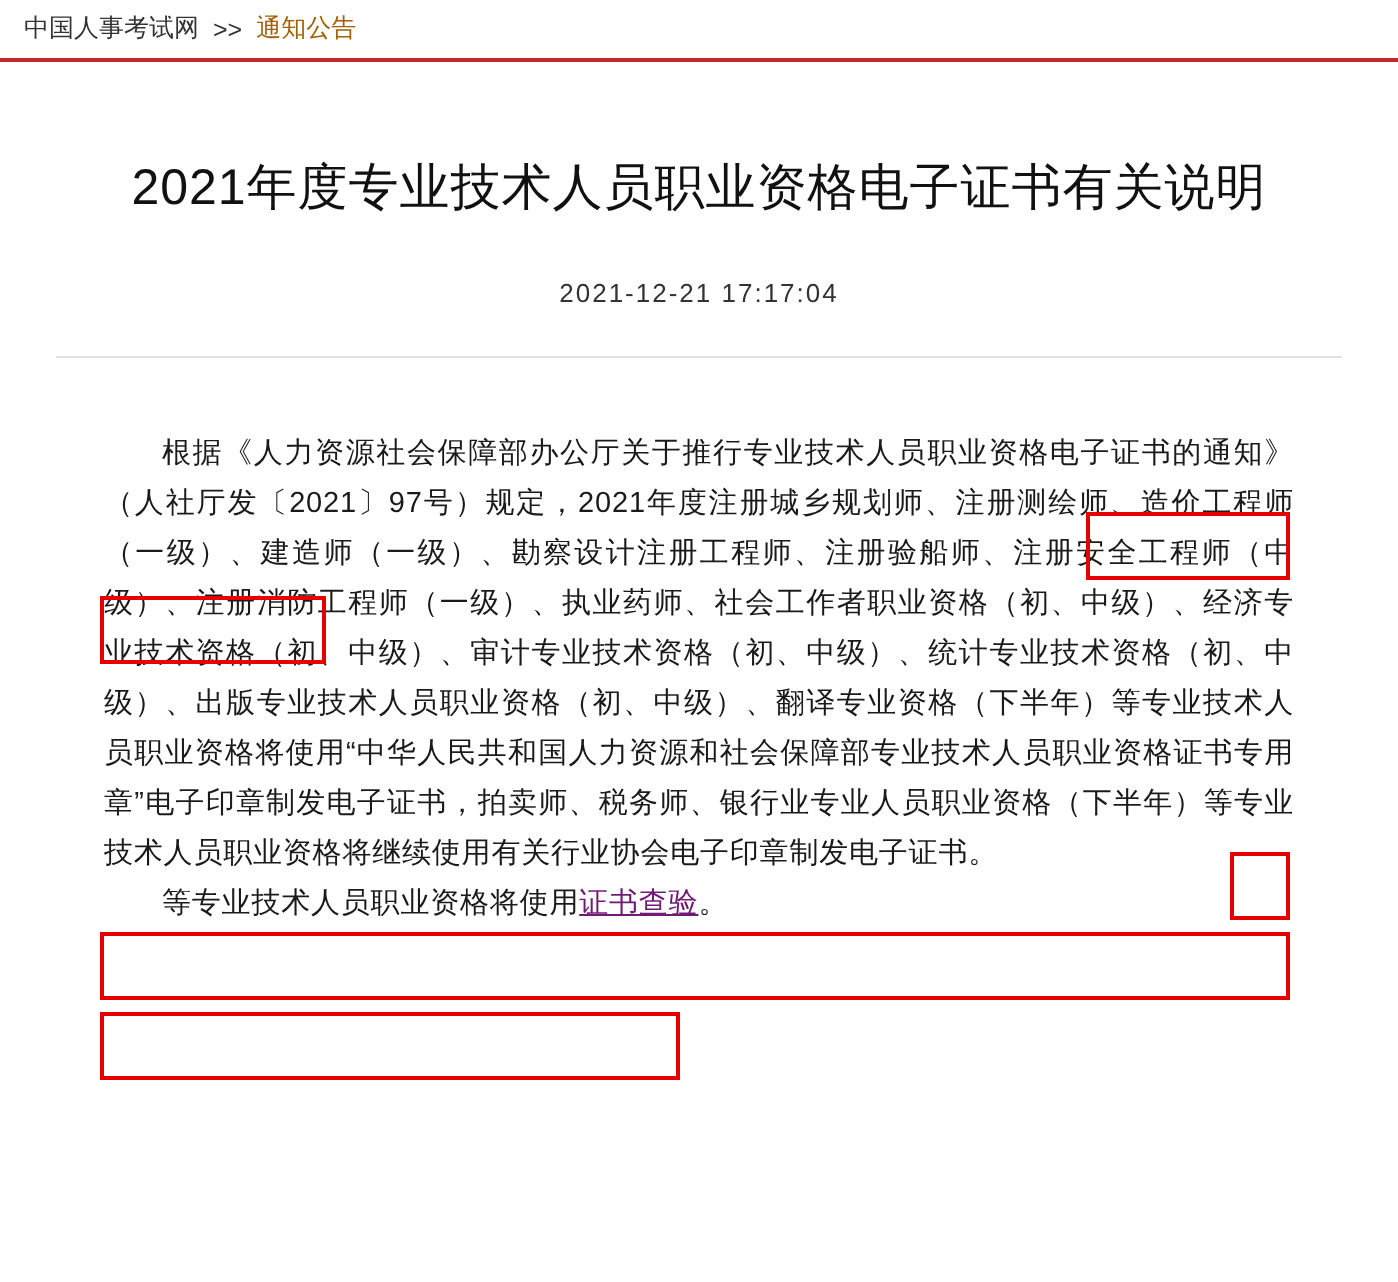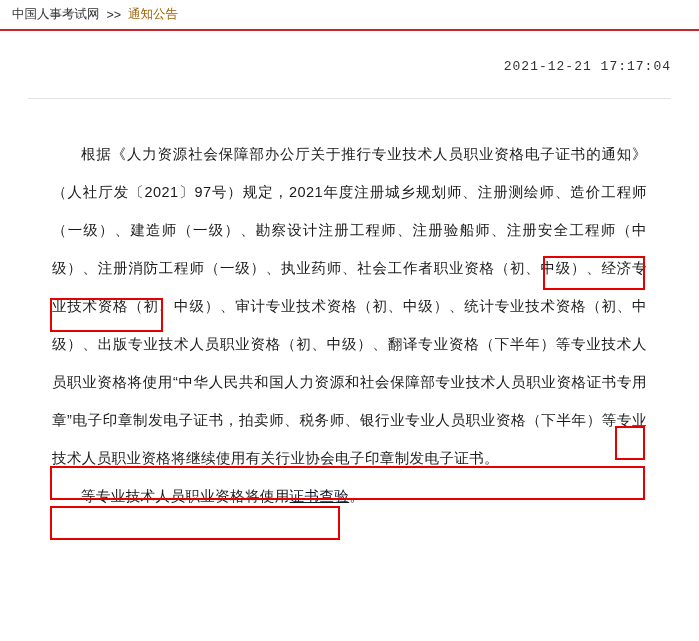--- a/index.html
+++ b/index.html
@@ -54,55 +54,54 @@
     font-size: 25px;
     font-weight: normal;
     color: #111111;
     margin: 47px 0 0 0;
     letter-spacing: 0.5px;
     line-height: 1.3;
     font-family: "Liberation Sans", sans-serif;
   }
 
   .doc-date {
-    text-align: right;
+    text-align: center;
     font-size: 13px;
     color: #333333;
     margin-top: 28px;
     letter-spacing: 1px;
-    font-family: Liberation Mono, monospace;
   }
 
   .divider {
     border: none;
     border-top: 1px solid #e2e2e2;
     margin: 24px 0 0 0;
   }
 
   .body-text {
     margin-top: 36px;
     font-size: 14.5px;
-    line-height: 38px;
+    line-height: 25px;
     color: #1a1a1a;
     text-align: justify;
     text-justify: inter-ideograph;
     padding: 0 24px;
     letter-spacing: 0.4px;
   }
 
   .para {
     margin: 0 0 0 0;
     text-indent: 2em;
   }
   .para + .para {
     margin-top: 0;
   }
 
   .inline-link {
-    color: #0f172a;
+    color: #701a75;
     text-decoration: underline;
     cursor: pointer;
   }
 
   
   .anno {
     position: absolute;
     border: 2px solid #e60000;
     box-sizing: border-box;
     pointer-events: none;
@@ -113,20 +112,21 @@
 <body>
 
 <div class="breadcrumb-bar">
   <a class="breadcrumb-link" href="#">中国人事考试网</a>
   <span class="breadcrumb-sep">&gt;&gt;</span>
   <span class="breadcrumb-current">通知公告</span>
 </div>
 
 <div class="content">
 
+  <h1 class="doc-title">2021年度专业技术人员职业资格电子证书有关说明</h1>
 
   <div class="doc-date">2021-12-21  17:17:04</div>
 
   <hr class="divider">
 
   <div class="body-text">
     <p class="para"><span>根据《人力资源社会保障部办公厅关于推行专业技术人员职业资格电子证书的通知》（人社厅发〔2021〕97号）规定，2021年度注册城乡规划师、注册测绘师、造价工程师（一级）、建造师（一级）、勘察设计注册工程师、注册验船师、注册安全工程师（中级）、注册消防工程师（一级）、执业药师、社会工作者职业资格（初、中级）、经济专业技术资格（初、中级）、审计专业技术资格（初、中级）、统计专业技术资格（初、中级）、出版专业技术人员职业资格（初、中级）、翻译专业资格（下半年）等专业技术人员职业资格将使用“中华人民共和国人力资源和社会保障部专业技术人员职业资格证书专用章”电子印章制发电子证书</span><span>，拍卖师、税务师、银行业专业人员职业资格（下半年）等专业技术人员职业资格将继续使用有关行业协会电子印章制发电子证书。</span></p>
     <p class="para"><span>等专业技术人员职业资格将使用</span><a class="inline-link" href="#">证书查验</a><span>。</span></p>
   </div>
 

